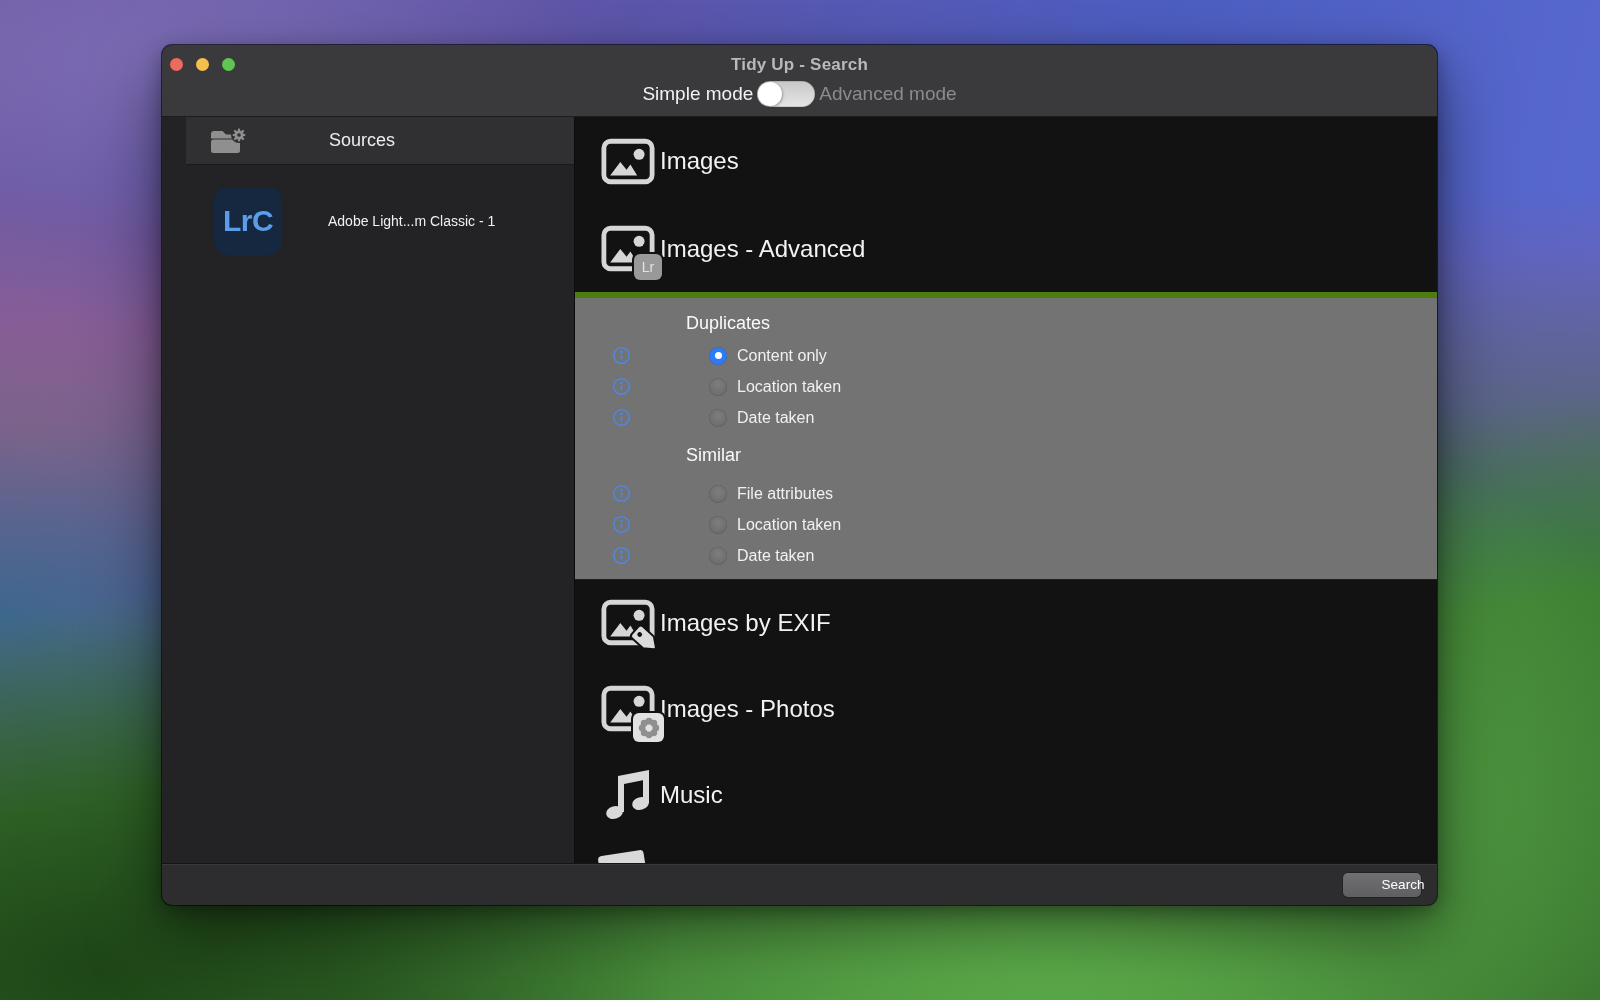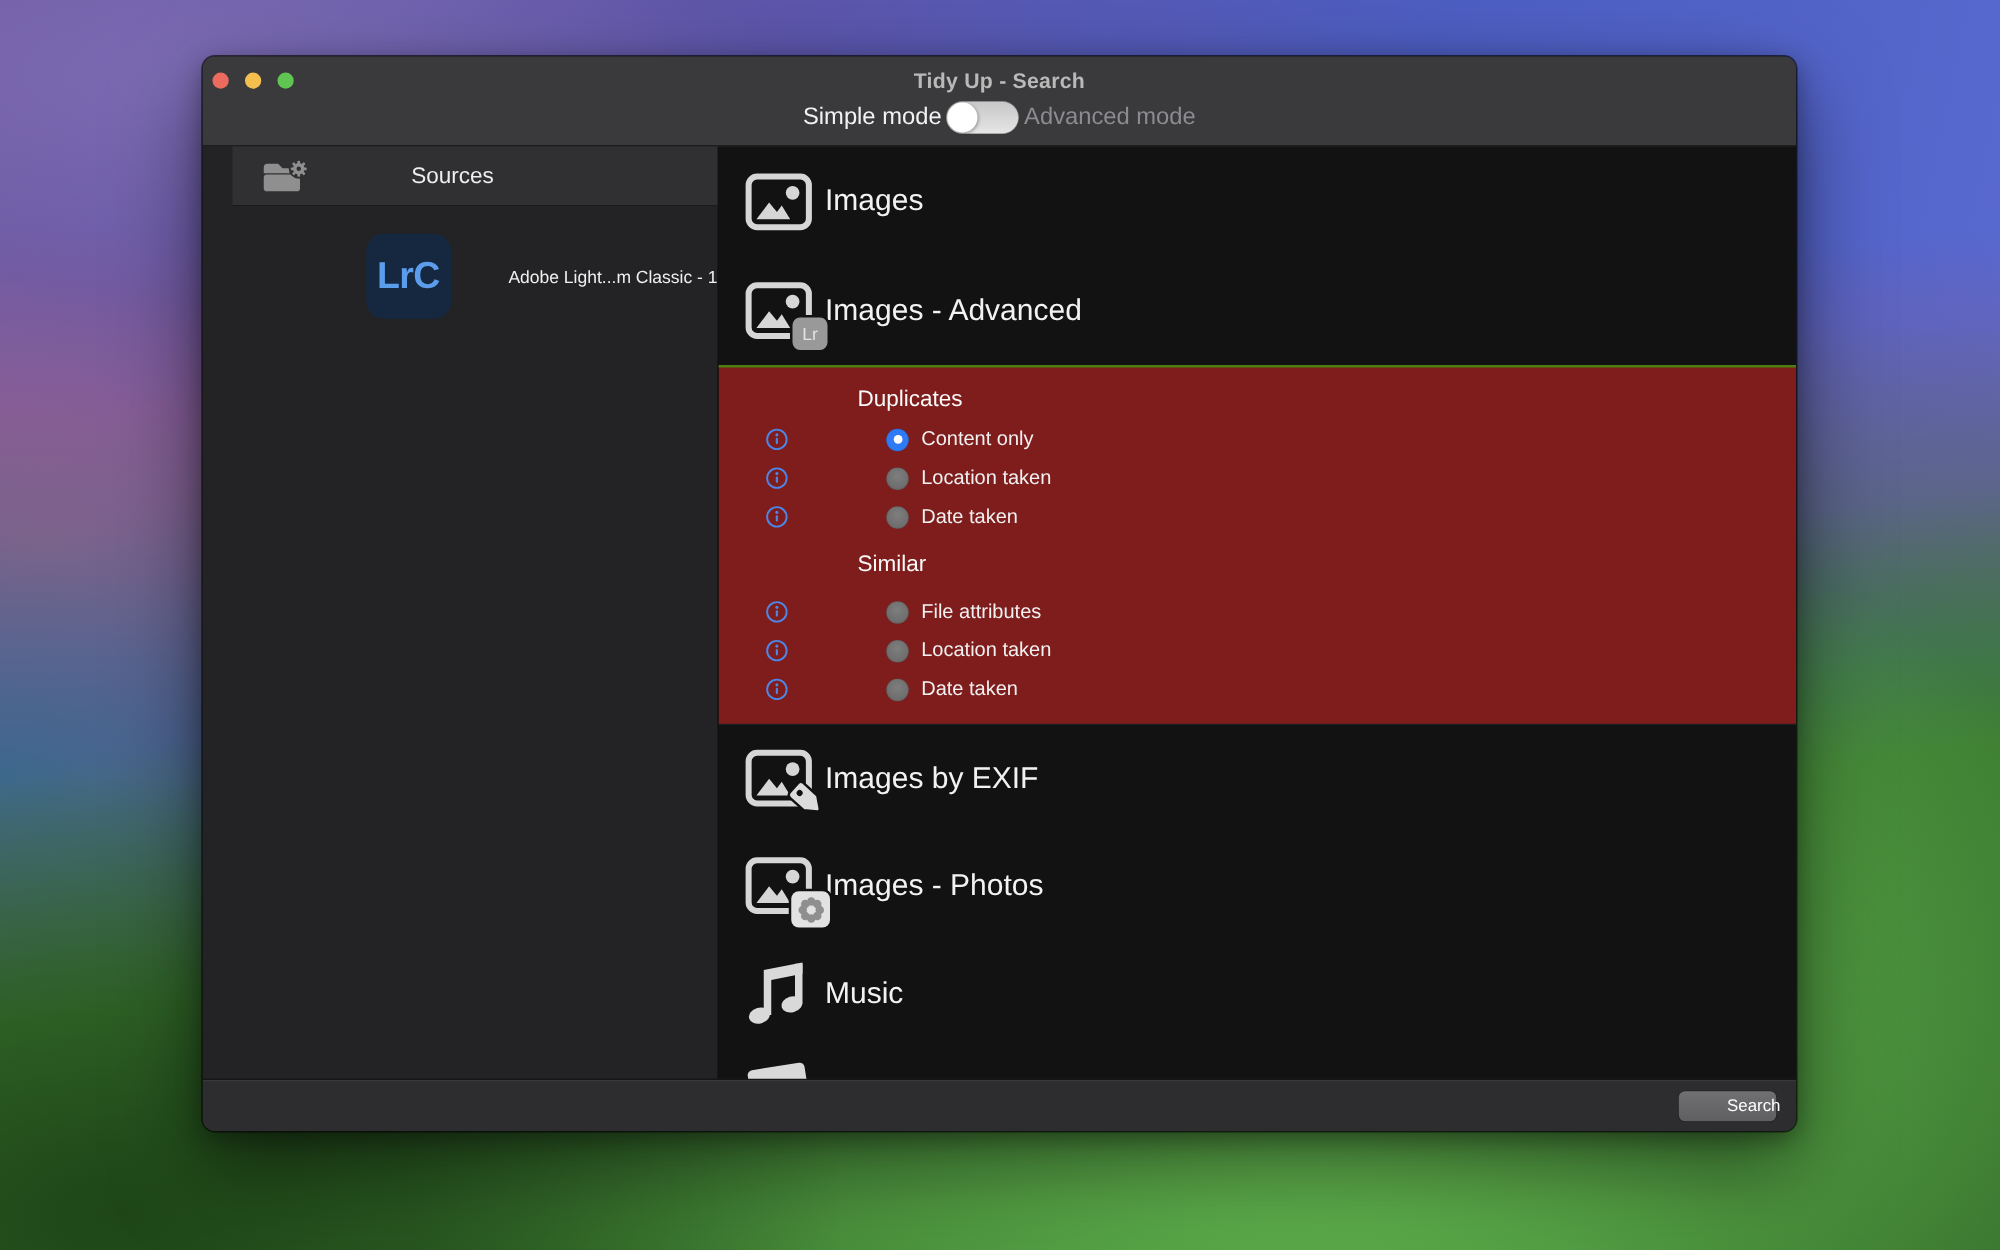--- a/index.html
+++ b/index.html
@@ -48,40 +48,40 @@
           background:#fff; box-shadow:1px 1px 2.5px rgba(0,0,0,.3); }
 
   
   .body { flex:1 1 auto; display:flex; min-height:0; }
 
   .sidebar { width:413px; flex:0 0 auto; background:#232325; border-right:1px solid #0c0c0c;padding-left:24px; }
   .sidebar-header { height:48px; background:#303033; border-bottom:1px solid #1a1a1c;
                     display:flex; align-items:center; }
   .sidebar-header svg { margin-left:23px; }
   .sources-label { margin-left:83px; font-size:18px; color:#ededed; }
-  .source-item { display:flex; align-items:center; margin-top:22px;justify-content:flex-end; }
+  .source-item { display:flex; align-items:center; margin-top:22px; }
   .lrc-icon { width:68px; height:68px; margin-left:28px; border-radius:14px; background:#152840;
               color:#5b9ceb; font-size:30px; font-weight:bold; display:flex;
               align-items:center; justify-content:center; letter-spacing:-.5px; }
   .source-label { margin-left:46px; font-size:14px; color:#f0f0f0; }
 
   .main { flex:1 1 auto; background:#121212; display:flex; flex-direction:column; min-width:0; }
   .list-row { display:flex; align-items:center; flex:0 0 auto; }
-  .row-icon { width:64px; margin-left:21px; display:flex; position:relative; }
+  .row-icon { width:64px; margin-left:21px; display:flex; justify-content:center; position:relative; }
   .row-label { font-size:24px; color:#f2f2f2; }
   .badge { position:absolute; border-radius:6px; }
   .lr-badge { right:-2px; bottom:-8px; width:28px; height:26px; background:#999;
               color:#e3e3e3; font-size:14px; display:flex; align-items:center; justify-content:center;
               box-shadow:0 0 0 2px #121212; }
   .photos-badge { right:-4px; bottom:-10px; width:31px; height:29px; background:#e2e2e2;
                   display:flex; align-items:center; justify-content:center; box-shadow:0 0 0 2px #121212; }
   .exif-badge { right:-6px; bottom:-14px; }
 
   
-  .panel { height:288px; flex:0 0 auto; background:#7f1d1d; border-top:2px solid #4d7c0f;
+  .panel { height:288px; flex:0 0 auto; background:#737373; border-top:6px solid #4d7c0f;
            border-bottom:1px solid #1f1f1f; padding-top:8px; }
   .group-header { height:34px; display:flex; align-items:center; padding-left:111px;
                   font-size:18px; color:#fafafa; }
   .group-header.second { height:45px; }
   .option-row { height:31px; display:flex; align-items:center; }
   .info-btn { margin-left:37px; width:19px; height:19px; display:flex; cursor:default; }
   .radio { margin-left:78px; width:18px; height:18px; border-radius:50%;
            background:radial-gradient(circle at 50% 38%, #7e7e7e, #6c6c6c 75%);
            box-shadow:inset 0 0 1px rgba(0,0,0,.4); position:relative; }
   .radio.selected { background:#2f7bf6; }

